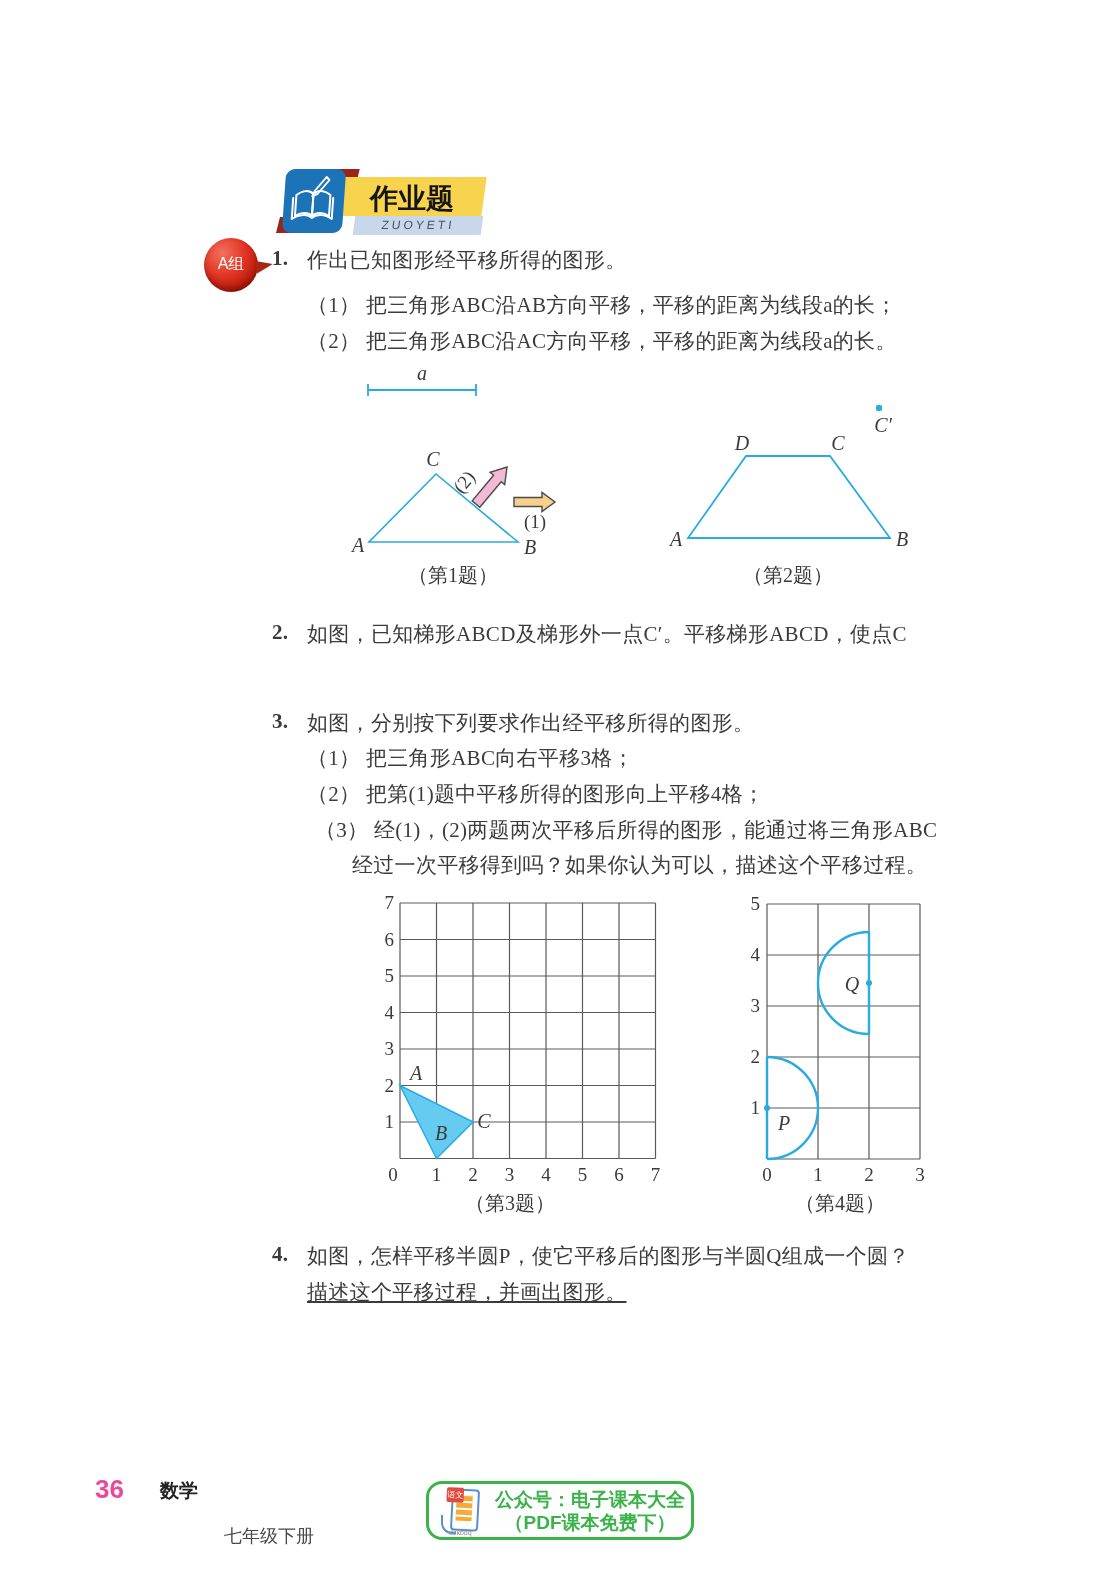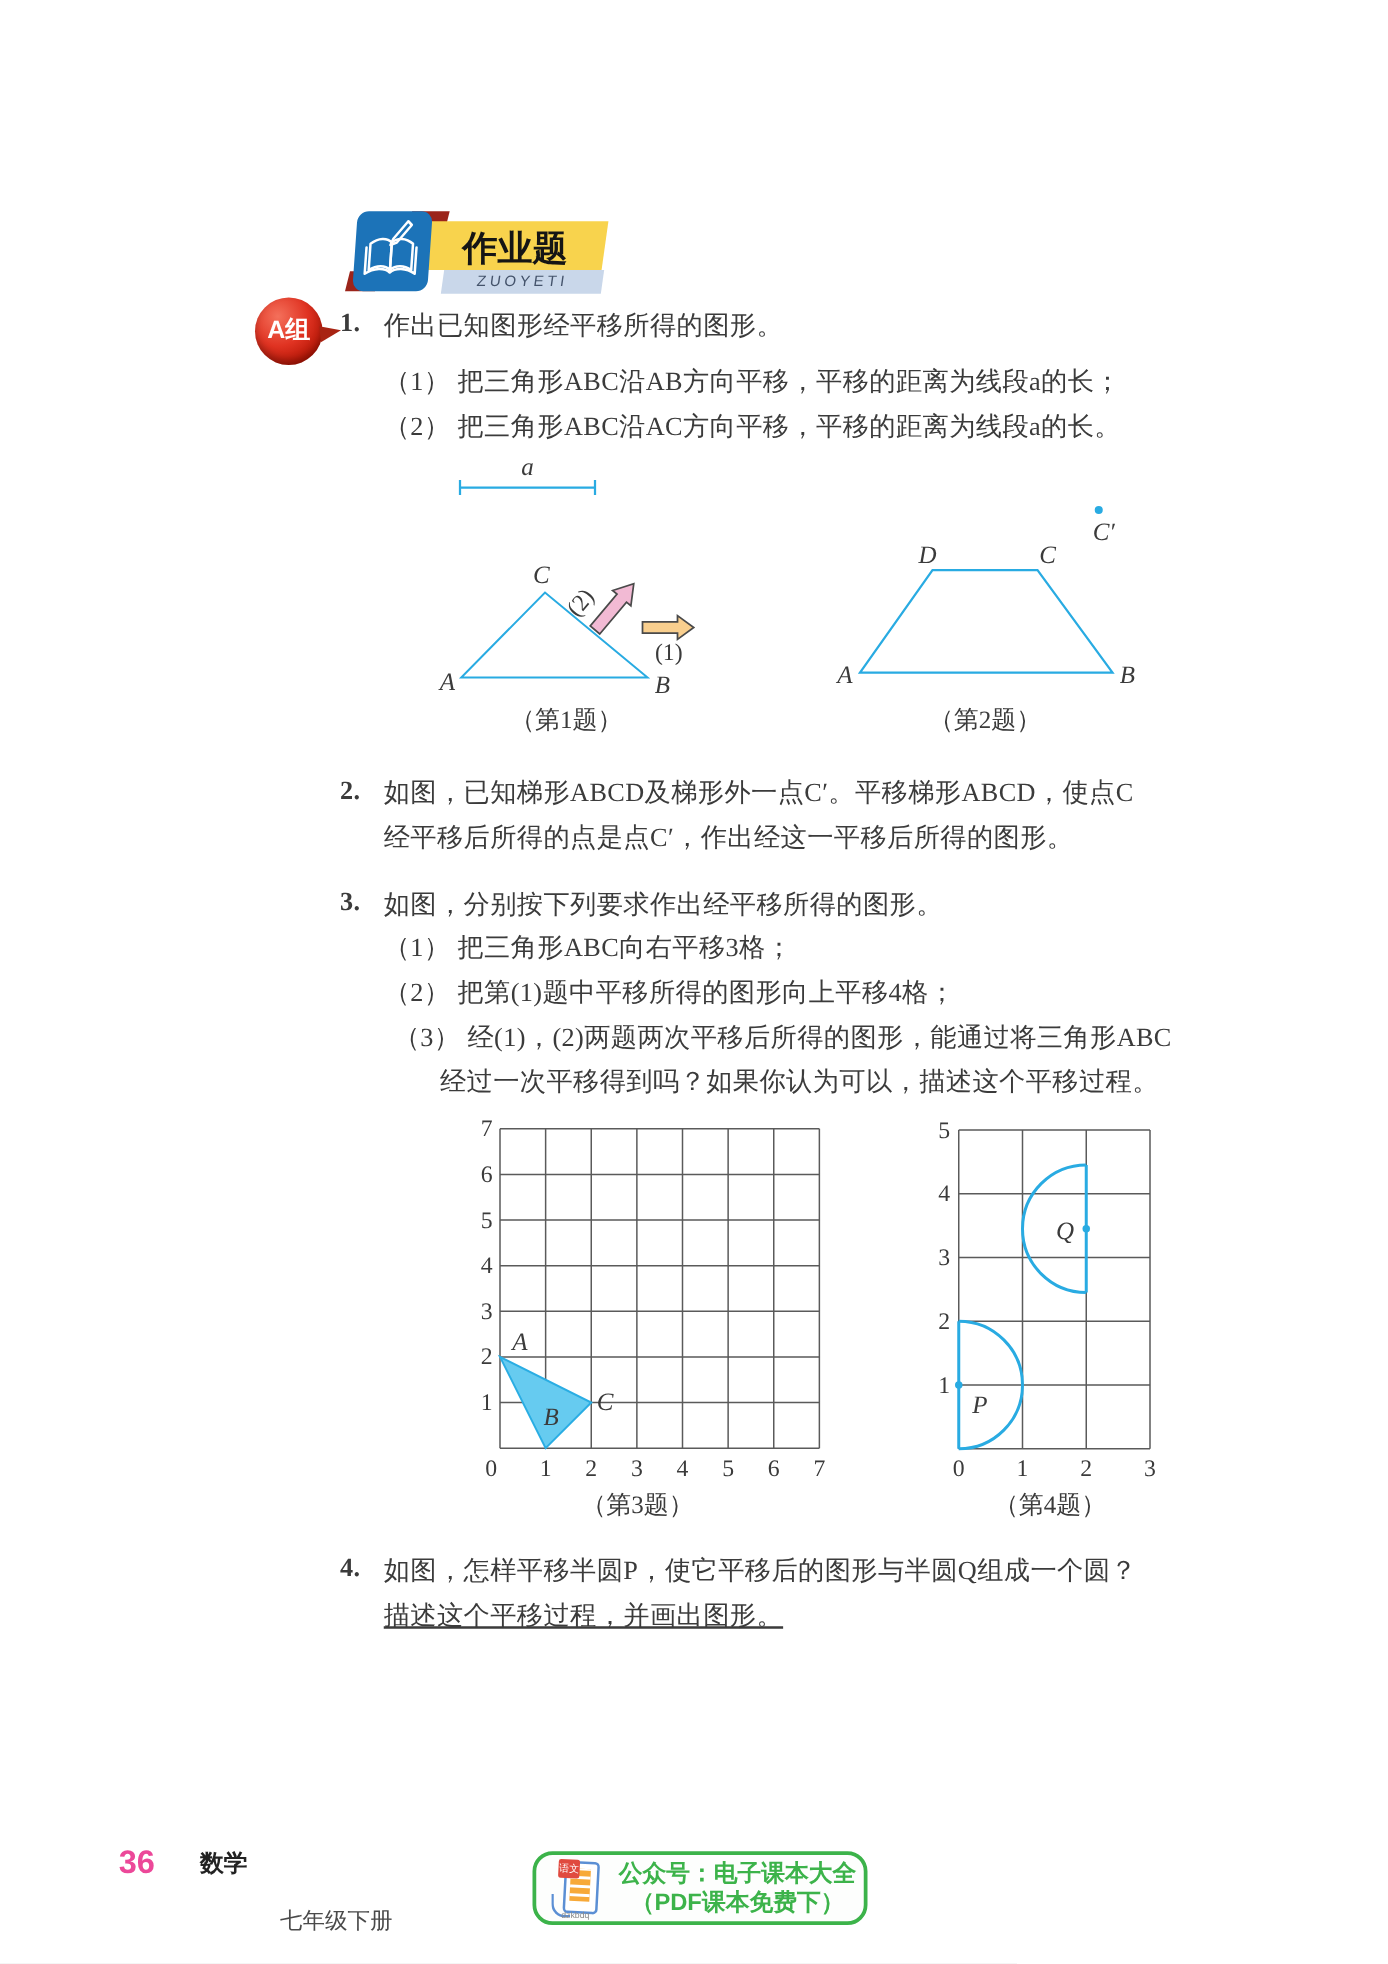--- a/index.html
+++ b/index.html
@@ -17,21 +17,21 @@
   .hdr .strip{position:absolute;left:78px;top:49px;width:128px;height:19px;background:#c9d7ea;transform:skewX(-8deg);
     font-family:"Liberation Sans",sans-serif;font-size:12px;letter-spacing:3px;color:#44536b;text-align:center;line-height:19px;}
   .hdr .tile{position:absolute;left:8px;top:2px;width:60px;height:64px;background:#1c73b8;border-radius:9px;transform:skewX(-4deg);}
   .hdr .title{position:absolute;left:68px;top:13px;width:136px;text-align:center;
     font-family:"Liberation Sans",sans-serif;font-weight:bold;font-size:28px;color:#151515;}
   
   .grp{position:absolute;left:204px;top:238px;width:54px;height:54px;border-radius:50%;
     background:radial-gradient(circle at 34% 28%,#f4705b 0%,#e03322 45%,#b31505 78%,#8e0f03 100%);
     box-shadow:inset 0 -4px 6px rgba(0,0,0,.25);}
   .grp .lbl{width:100%;text-align:center;line-height:52px;color:#fff;font-family:"Liberation Sans",sans-serif;
-    font-weight:bold;font-size:20px;}
+    font-weight:normal;font-size:16px;}
   .grp .tail{position:absolute;right:-15px;top:22px;width:0;height:0;border-left:17px solid #a82413;
     border-top:5px solid transparent;border-bottom:8px solid transparent;transform:rotate(-6deg);}
   
   .tl{position:absolute;font-size:21px;white-space:nowrap;letter-spacing:.3px;}
   .num{font-weight:bold;}
   
   .cap{position:absolute;font-size:20px;text-align:center;color:#3b3b3b;white-space:nowrap;}
   
   svg text{font-family:"Liberation Serif","DejaVu Serif",serif;fill:#3b3b3b;}
   .mlab{font-style:italic;font-size:20px;}
@@ -108,21 +108,20 @@
     <text class="mlab" x="262" y="166" text-anchor="middle">B</text>
     <text class="mlab" x="198" y="70" text-anchor="middle">C</text>
     <text class="mlab" x="102" y="70" text-anchor="middle">D</text>
     <circle cx="239" cy="28" r="3.2" fill="#29abe2"></circle>
     <text class="mlab" x="243" y="52" text-anchor="middle">C′</text>
   </svg>
   <div class="cap" style="left:718px;top:562px;width:140px;">（第2题）</div>
 
   <div class="tl num" style="left:272px;top:620px;">2.</div>
   <div class="tl" style="left:307px;top:620px;">如图，已知梯形ABCD及梯形外一点C′。平移梯形ABCD，使点C</div>
-  <div class="tl" style="left:307px;top:656px;">经平移后所得的点是点C′，作出经这一平移后所得的图形。</div>
 
   <div class="tl num" style="left:272px;top:709px;">3.</div>
   <div class="tl" style="left:307px;top:709px;">如图，分别按下列要求作出经平移所得的图形。</div>
   <div class="tl" style="left:307px;top:744px;">（1） 把三角形ABC向右平移3格；</div>
   <div class="tl" style="left:307px;top:780px;">（2） 把第(1)题中平移所得的图形向上平移4格；</div>
   <div class="tl" style="left:315px;top:816px;">（3） 经(1)，(2)两题两次平移后所得的图形，能通过将三角形ABC</div>
   <div class="tl" style="left:352px;top:851px;">经过一次平移得到吗？如果你认为可以，描述这个平移过程。</div>
 
   <svg class="abs" style="left:370px;top:890px;" width="320" height="300" viewBox="0 0 320 300">
     <path d="M30,13 V268.5 M66.5,13 V268.5 M103,13 V268.5 M139.5,13 V268.5 M176,13 V268.5 M212.5,13 V268.5 M249,13 V268.5 M285.5,13 V268.5

